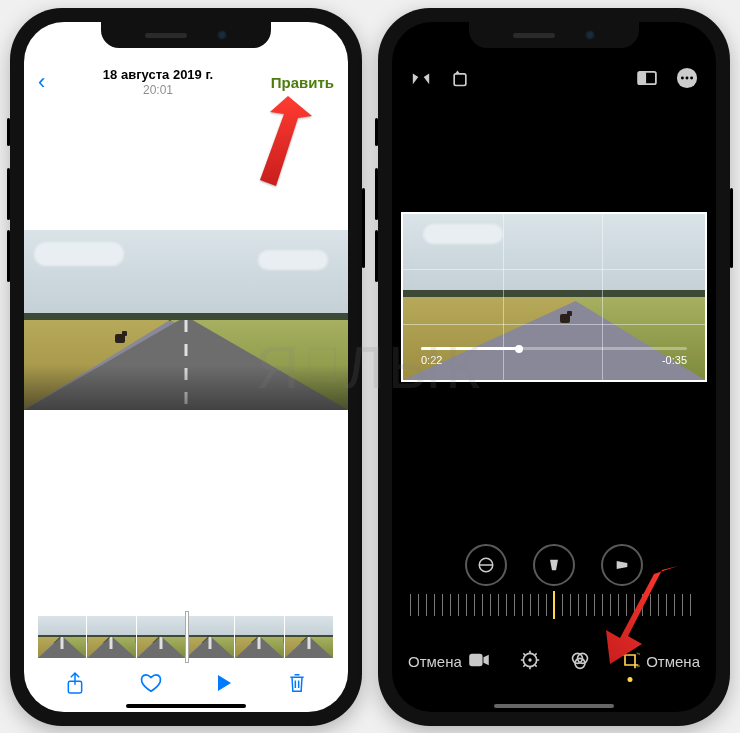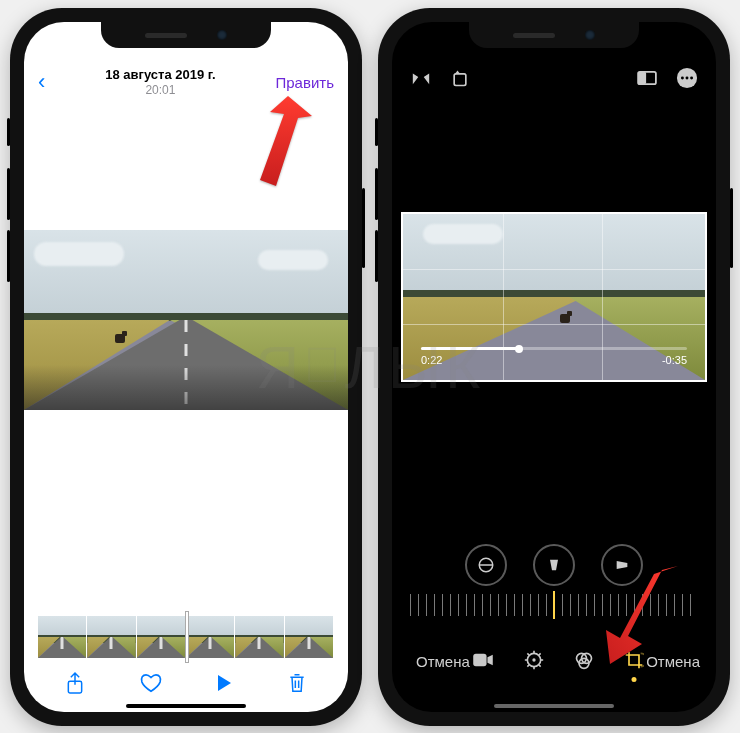--- a/index.html
+++ b/index.html
@@ -87,21 +87,21 @@
     height:40px;
     display:flex; align-items:center;
     padding:0 14px;
     box-sizing:border-box;
   }
   .nav.white { color:#000; }
   .nav .back { color:#007aff; font-size:22px; font-weight:400;}
   .nav .titlebox { flex:1; text-align:center; line-height:1.2;}
   .nav .titlebox .t1 { font-size:13px; font-weight:600;}
   .nav .titlebox .t2 { font-size:12px; color:#8e8e93;}
-  .nav .edit { color:#6d28d9; font-size:15px;}
+  .nav .edit { color:#4d7c0f; font-size:15px;font-weight:bold;}
 
   
   .landscape {
     position:absolute; left:0; right:0;
     background:#889;
   }
   .landscape .sky {
     position:absolute; top:0; left:0; right:0;
     height:48%;
     background: linear-gradient(#d9e3e8, #c4d0d6);
@@ -249,21 +249,21 @@
     height:22px;
     background: repeating-linear-gradient(90deg, #7a7a7a 0 1px, transparent 1px 8px);
   }
   .ruler::after{
     content:""; position:absolute; left:50%; top:-3px;
     width:2px; height:28px; background:#ffd54a;
     transform:translateX(-50%);
   }
 
   .ed-bottom {
-    position:absolute; left:8px; right:0; bottom:24px;
+    position:absolute; left:0; right:0; bottom:24px;
     height:54px;
     display:flex; align-items:center;
     padding:0 16px;
     box-sizing:border-box;
     color:#d0d0d0;
     font-size:15px;
   }
   .ed-bottom .mid {
     flex:1; display:flex; justify-content:center; gap:30px;
     align-items:center;

